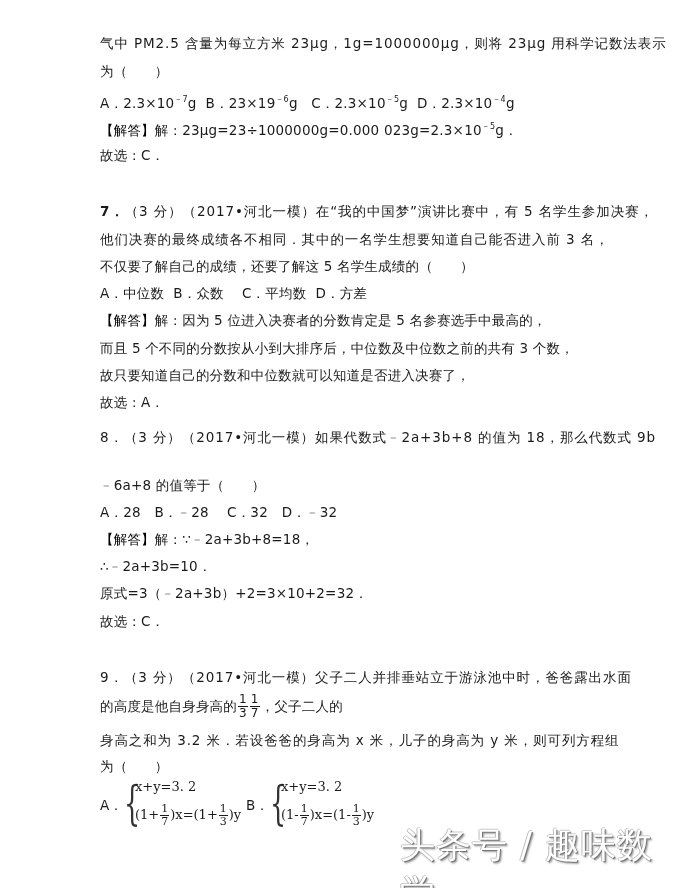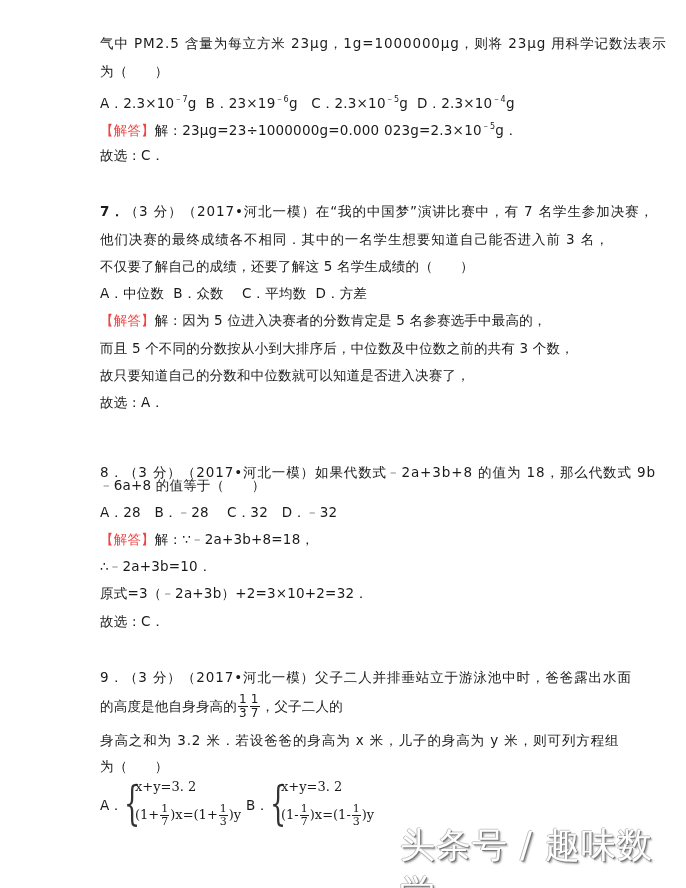--- a/index.html
+++ b/index.html
@@ -7,21 +7,21 @@
     width: 686px; height: 888px; background: #ffffff; position: relative; overflow: hidden;
     font-family: "DejaVu Sans", "Liberation Sans", sans-serif;
     color: #1a1a1a;
   }
   .line {
     position: absolute; left: 100px; font-size: 13.5px; line-height: 20px; white-space: nowrap;
     letter-spacing: 0.2px;
   }
   .line.wide { letter-spacing: 0.9px; }
   .bold { font-weight: bold; }
-  .jieda { color: #ef4444; }
+  .jieda { color: #000000; }
   sup { font-size: 8px; vertical-align: 6px; }
   .frac { display: inline-block; vertical-align: middle; text-align: center; font-size: 12px; line-height: 13px; margin: 0 1px; }
   .frac .num { display: block; border-bottom: 1px solid #1a1a1a; padding: 0 1px; }
   .frac .den { display: block; }
   .opt-system { position: absolute; font-family: "DejaVu Serif", serif; font-size: 13px; }
   .opt-label { position: absolute; font-size: 13.5px; }
   .brace { position: absolute; font-size: 46px; line-height: 46px; font-weight: 100; color: #333; transform: scaleX(0.55); transform-origin: left top; font-family: "DejaVu Serif", serif; }
   .eq1 { position: absolute; white-space: nowrap; }
   .eq2 { position: absolute; white-space: nowrap; }
   .eq2 .frac { font-size: 11px; line-height: 12px; }
@@ -41,33 +41,33 @@
   <span><span>B．</span><span>23×19</span><sup>－6</sup><span>g</span></span>&nbsp;&nbsp;
   <span><span>C．</span><span>2.3×10</span><sup>－5</sup><span>g</span></span>&nbsp;
   <span><span>D．</span><span>2.3×10</span><sup>－4</sup><span>g</span></span>
 </div>
 <div class="line" style="top:117px">
   <span class="jieda">【解答】</span><span>解：</span><span>23μg=23÷1000000g=0.000 023g=2.3×10</span><sup>－5</sup><span>g．</span>
 </div>
 <div class="line" style="top:145px">故选：C．</div>
 
 <div class="line wide" style="top:201px">
-  <span class="bold">7．</span><span>（3 分）（2017•河北一模）</span><span>在“我的中国梦”演讲比赛中，有 7 名学生参加决赛，</span>
+  <span class="bold">7．</span><span>（3 分）（2017•河北一模）</span><span>在“我的中国梦”演讲比赛中，有 5 名学生参加决赛，</span>
 </div>
 <div class="line wide" style="top:229px">他们决赛的最终成绩各不相同．其中的一名学生想要知道自己能否进入前 3 名，</div>
 <div class="line" style="top:256px">不仅要了解自己的成绩，还要了解这 5 名学生成绩的（　　）</div>
 <div class="line" style="top:283px; white-space:pre">A．中位数  B．众数　 C．平均数  D．方差</div>
 <div class="line" style="top:310px">
   <span class="jieda">【解答】</span><span>解：因为 5 位进入决赛者的分数肯定是 5 名参赛选手中最高的，</span>
 </div>
 <div class="line" style="top:338px">而且 5 个不同的分数按从小到大排序后，中位数及中位数之前的共有 3 个数，</div>
 <div class="line" style="top:365px">故只要知道自己的分数和中位数就可以知道是否进入决赛了，</div>
 <div class="line" style="top:392px">故选：A．</div>
 
-<div class="line wide" style="top:462px">
+<div class="line wide" style="top:427px">
   <span>8．</span><span>（3 分）（2017•河北一模）</span><span>如果代数式﹣2a+3b+8 的值为 18，那么代数式 9b</span>
 </div>
 <div class="line" style="top:475px">﹣6a+8 的值等于（　　）</div>
 <div class="line" style="top:502px; white-space:pre">A．28　B．﹣28　 C．32　D．﹣32</div>
 <div class="line" style="top:529px">
   <span class="jieda">【解答】</span><span>解：∵﹣2a+3b+8=18，</span>
 </div>
 <div class="line" style="top:556px">∴﹣2a+3b=10．</div>
 <div class="line" style="top:583px">原式=3（﹣2a+3b）+2=3×10+2=32．</div>
 <div class="line" style="top:611px">故选：C．</div>

